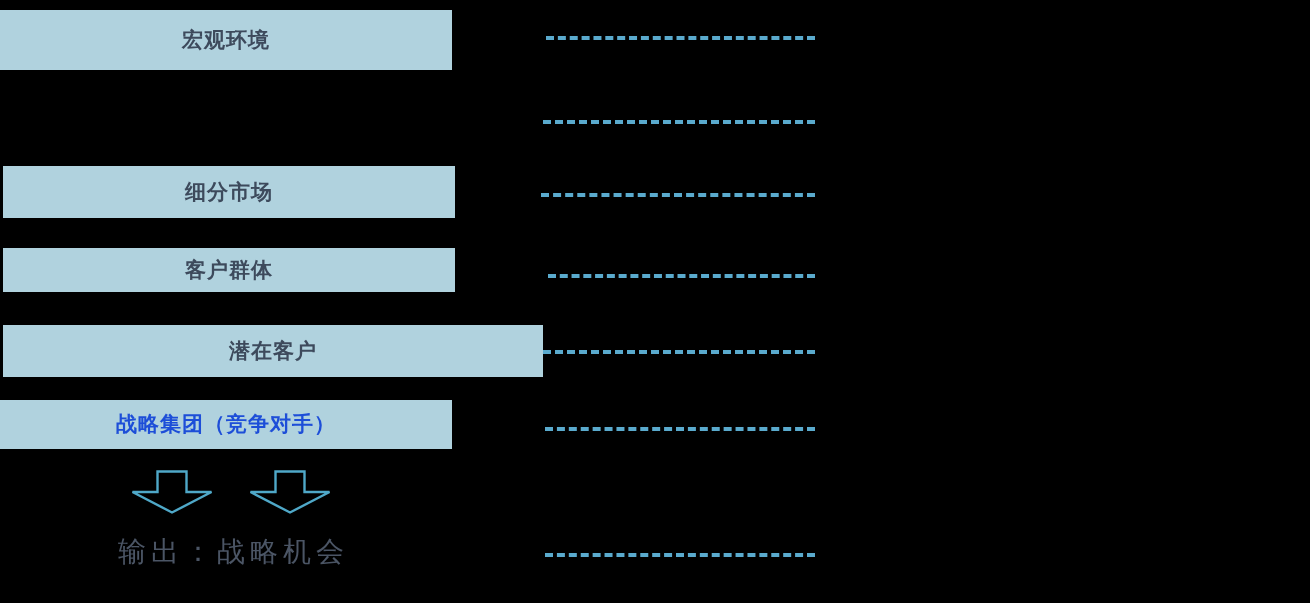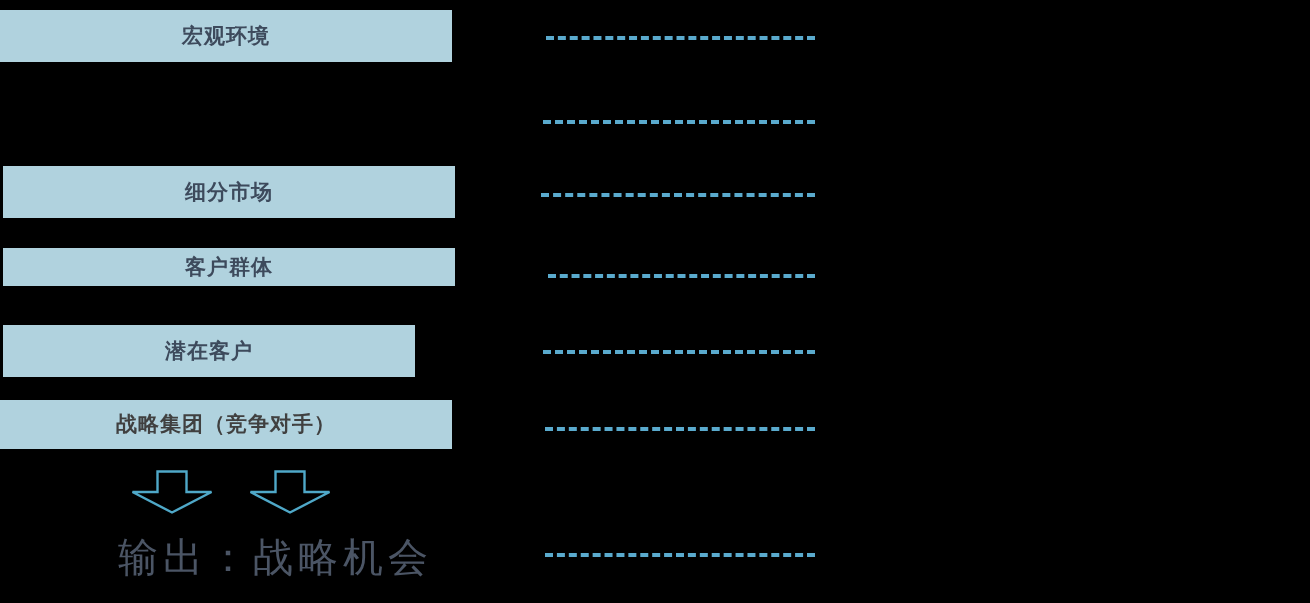--- a/index.html
+++ b/index.html
@@ -48,51 +48,51 @@
     height: 44px;
   }
   .arrow svg { display: block; width: 100%; height: 100%; }
 
   
   #output-caption {
     position: absolute;
     color: #4b5565;
     font-family: "Liberation Serif", "DejaVu Serif", serif;
     font-weight: normal;
-    font-size: 40px;
+    font-size: 28px;
     letter-spacing: 5px;
     white-space: nowrap;
     line-height: 1;
   }
 
   
   .dash-line {
     position: absolute;
     height: 0;
     border-top: 4px dashed #5aaacd;
   }
 </style>
 </head>
 <body style="width: 1310px; height: 603px; background: rgb(0, 0, 0);">
 
 <div id="stage">
-    <div class="bar" style="left: 0px; top: 10px; width: 452px; height: 52px; background: rgb(176, 210, 222);">
+    <div class="bar" style="left: 0px; top: 10px; width: 452px; height: 60px; background: rgb(176, 210, 222);">
       <span class="bar-label" style="color: rgb(61, 74, 92);">宏观环境</span>
     </div>
     <div class="bar" style="left: 3px; top: 166px; width: 452px; height: 52px; background: rgb(176, 210, 222); text-align: center;">
       <span class="bar-label" style="color: rgb(61, 74, 92);">细分市场</span>
     </div>
-    <div class="bar" style="left: 3px; top: 248px; width: 452px; height: 38px; background: rgb(176, 210, 222);">
+    <div class="bar" style="left: 3px; top: 248px; width: 452px; height: 44px; background: rgb(176, 210, 222);">
       <span class="bar-label" style="color: rgb(61, 74, 92);">客户群体</span>
     </div>
-    <div class="bar" style="left: 3px; top: 325px; width: 412px; height: 52px; background: rgb(176, 210, 222);">
+    <div class="bar" style="left: 3px; top: 325px; width: 540px; height: 52px; background: rgb(176, 210, 222);">
       <span class="bar-label" style="color: rgb(61, 74, 92);">潜在客户</span>
     </div>
     <div class="bar" style="left: 0px; top: 400px; width: 452px; height: 49px; background: rgb(176, 210, 222);">
-      <span class="bar-label" style="color: #404040;">战略集团（竞争对手）</span>
+      <span class="bar-label" style="color: #1d4ed8;">战略集团（竞争对手）</span>
     </div>
     <div class="arrow" style="left: 131px; top: 470px; width: 82px; height: 44px;">
       <svg viewBox="0 0 82 44" preserveAspectRatio="none">
         <path d="M 26.5 1.5 L 55.5 1.5 L 55.5 22 L 80.5 22 L 41 42.5 L 1.5 22 L 26.5 22 Z" fill="none" stroke="#4fa8c8" stroke-width="2.4" stroke-linejoin="miter"></path>
       </svg>
     </div>
     <div class="arrow" style="left: 249px; top: 470px; width: 82px; height: 44px;">
       <svg viewBox="0 0 82 44" preserveAspectRatio="none">
         <path d="M 26.5 1.5 L 55.5 1.5 L 55.5 22 L 80.5 22 L 41 42.5 L 1.5 22 L 26.5 22 Z" fill="none" stroke="#4fa8c8" stroke-width="2.4" stroke-linejoin="miter"></path>
       </svg>

